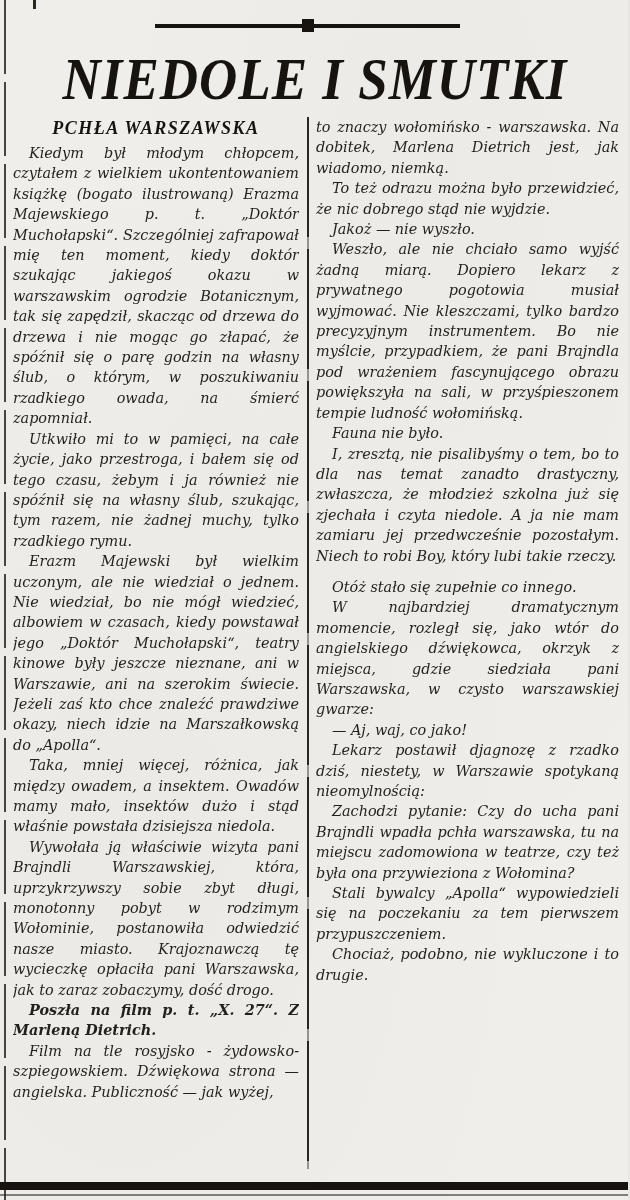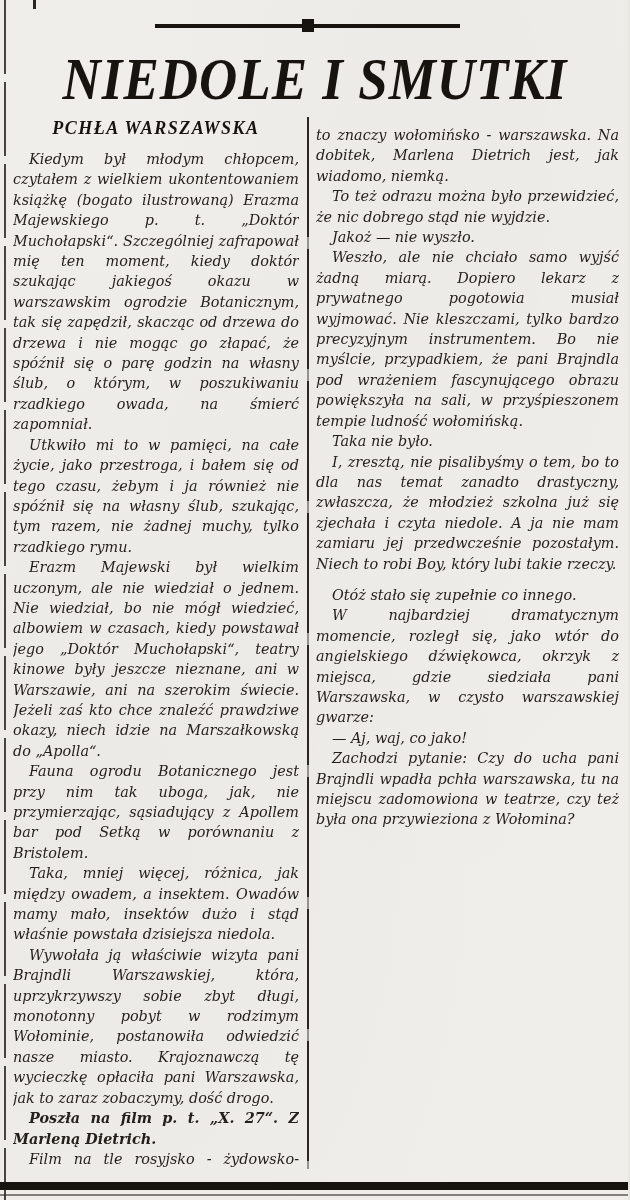--- a/index.html
+++ b/index.html
@@ -66,21 +66,21 @@
     position: absolute;
     left: 294px; top: 0;
     width: 2px; height: 100%;
     background: repeating-linear-gradient(
       180deg,
       var(--rule, #2a2620) 0px, var(--rule, #2a2620) 120px,
       rgba(42,38,32,.45) 120px, rgba(42,38,32,.45) 132px);
   }
 
   .subtitle {
-    margin: 0 0 10px 0;
+    margin: 0 0 4px 0;
     text-align: center;
     font-family: "Liberation Serif", serif;
     font-style: italic;
     font-weight: 700;
     font-size: 18px;
     line-height: 22px;
     letter-spacing: 1.5px;
     color: var(--title-ink, #17130f);
   }
 
@@ -89,21 +89,21 @@
     text-indent: 16px;
     text-align: justify;
     font-family: "DejaVu Serif", serif;
     font-style: italic;
     font-weight: 400;
     font-size: 14.4px;
     line-height: 20.4px;
     color: var(--ink, #221e19);
   }
   .col p.bold { font-weight: 700; font-style: italic; }
-  .col p.no-indent { text-indent: 0; margin-top: 8px; }
+  .col p.no-indent { text-indent: 0; }
   .col p.gap-before { margin-top: 11px; }
 
   .bottom-rule-thick {
     position: absolute;
     left: 0; top: 1182px;
     width: 630px; height: 8px;
     background: var(--title-ink, #17130f);
   }
   .bottom-rule-thin {
     position: absolute;
@@ -127,40 +127,42 @@
 
   <h1 class="title">NIEDOLE I SMUTKI</h1>
 
   <div class="columns">
 
     <div class="col col-left">
       <h2 class="subtitle">PCHŁA WARSZAWSKA</h2>
       <p>Kiedym był młodym chłopcem, czytałem z wielkiem ukontentowaniem książkę (bogato ilustrowaną) Erazma Majewskiego p. t. „Doktór Muchołapski“. Szczególniej zafrapował mię ten moment, kiedy doktór szukając jakiegoś okazu w warszawskim ogrodzie Botanicznym, tak się zapędził, skacząc od drzewa do drzewa i nie mogąc go złapać, że spóźnił się o parę godzin na własny ślub, o którym, w poszukiwaniu rzadkiego owada, na śmierć zapomniał.</p>
       <p>Utkwiło mi to w pamięci, na całe życie, jako przestroga, i bałem się od tego czasu, żebym i ja również nie spóźnił się na własny ślub, szukając, tym razem, nie żadnej muchy, tylko rzadkiego rymu.</p>
       <p>Erazm Majewski był wielkim uczonym, ale nie wiedział o jednem. Nie wiedział, bo nie mógł wiedzieć, albowiem w czasach, kiedy powstawał jego „Doktór Muchołapski“, teatry kinowe były jeszcze nieznane, ani w Warszawie, ani na szerokim świecie. Jeżeli zaś kto chce znaleźć prawdziwe okazy, niech idzie na Marszałkowską do „Apolla“.</p>
-      <p>Fauna ogrodu Botanicznego jest przy nim tak uboga, jak, nie przymierzając, sąsiadujący z Apollem bar pod Setką w porównaniu z Bristolem.</p>
       <p>Taka, mniej więcej, różnica, jak między owadem, a insektem. Owadów mamy mało, insektów dużo i stąd właśnie powstała dzisiejsza niedola.</p>
       <p>Wywołała ją właściwie wizyta pani Brajndli Warszawskiej, która, uprzykrzywszy sobie zbyt długi, monotonny pobyt w rodzimym Wołominie, postanowiła odwiedzić nasze miasto. Krajoznawczą tę wycieczkę opłaciła pani Warszawska, jak to zaraz zobaczymy, dość drogo.</p>
       <p class="bold">Poszła na film p. t. „X. 27“. Z Marleną Dietrich.</p>
       <p>Film na tle rosyjsko - żydowsko-szpiegowskiem. Dźwiękowa strona — angielska. Publiczność — jak wyżej,</p>
     </div>
 
     <div class="col-divider"></div>
 
     <div class="col col-right">
       <p class="no-indent">to znaczy wołomińsko - warszawska. Na dobitek, Marlena Dietrich jest, jak wiadomo, niemką.</p>
       <p>To też odrazu można było przewidzieć, że nic dobrego stąd nie wyjdzie.</p>
       <p>Jakoż — nie wyszło.</p>
       <p>Weszło, ale nie chciało samo wyjść żadną miarą. Dopiero lekarz z prywatnego pogotowia musiał wyjmować. Nie kleszczami, tylko bardzo precyzyjnym instrumentem. Bo nie myślcie, przypadkiem, że pani Brajndla pod wrażeniem fascynującego obrazu powiększyła na sali, w przyśpieszonem tempie ludność wołomińską.</p>
-      <p>Taka nie było.</p>
+      <p>Fauna nie było.</p>
       <p>I, zresztą, nie pisalibyśmy o tem, bo to dla nas temat zanadto drastyczny, zwłaszcza, że młodzież szkolna już się zjechała i czyta niedole. A ja nie mam zamiaru jej przedwcześnie pozostałym. Niech to robi Boy, który lubi takie rzeczy.</p>
       <p class="gap-before">Otóż stało się zupełnie co innego.</p>
       <p>W najbardziej dramatycznym momencie, rozległ się, jako wtór do angielskiego dźwiękowca, okrzyk z miejsca, gdzie siedziała pani Warszawska, w czysto warszawskiej gwarze:</p>
       <p>— Aj, waj, co jako!</p>
+      <p>Lekarz postawił djagnozę z rzadko dziś, niestety, w Warszawie spotykaną nieomylnością:</p>
       <p>Zachodzi pytanie: Czy do ucha pani Brajndli wpadła pchła warszawska, tu na miejscu zadomowiona w teatrze, czy też była ona przywieziona z Wołomina?</p>
+      <p>Stali bywalcy „Apolla“ wypowiedzieli się na poczekaniu za tem pierwszem przypuszczeniem.</p>
+      <p>Chociaż, podobno, nie wykluczone i to drugie.</p>
     </div>
 
   </div>
 
   <div class="bottom-rule-thick"></div>
   <div class="bottom-rule-thin"></div>
 
 </div>
 
 </body></html>

